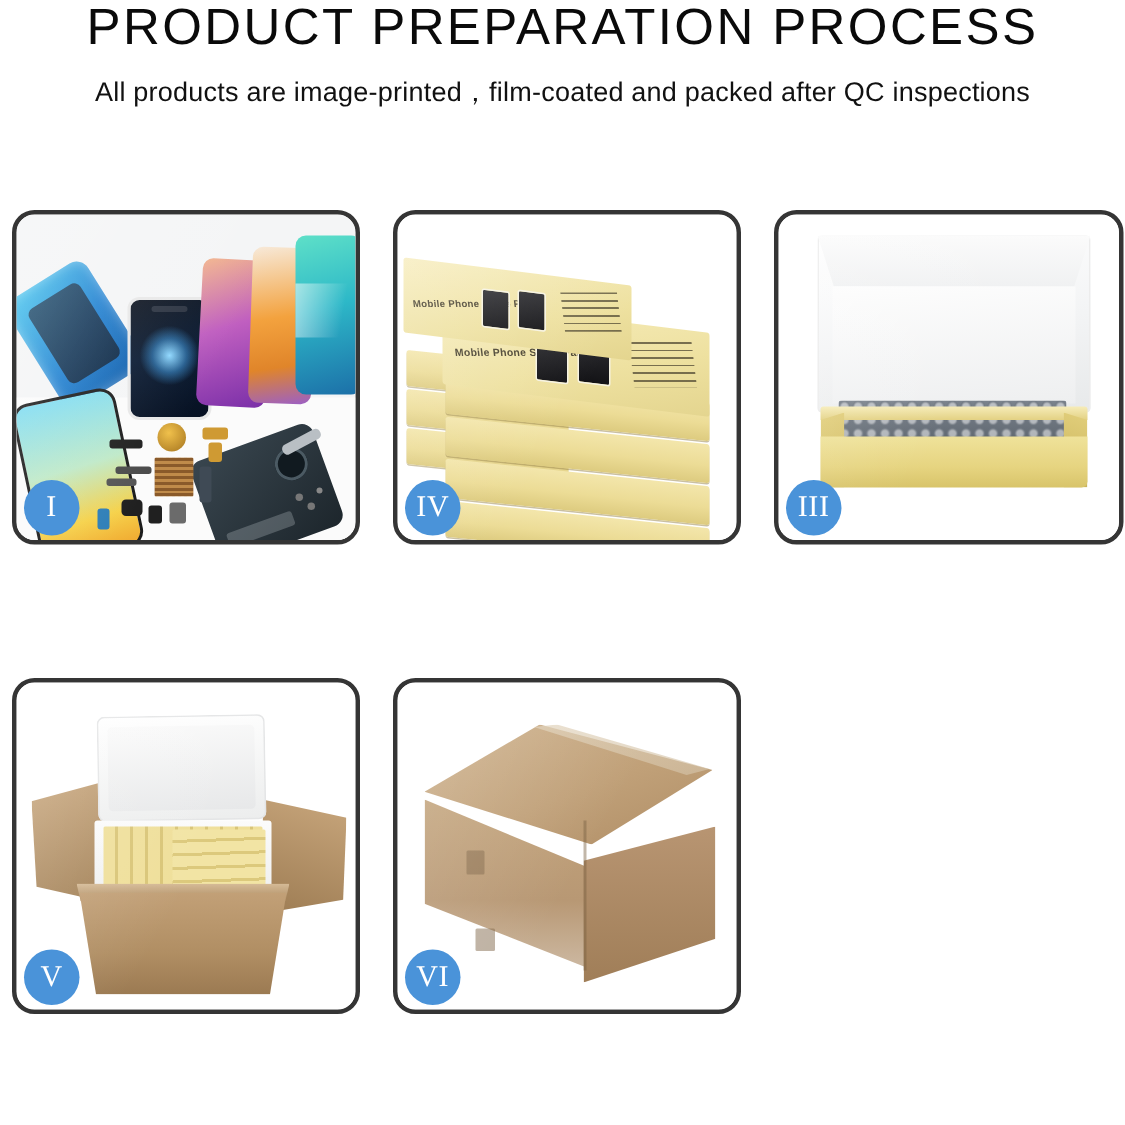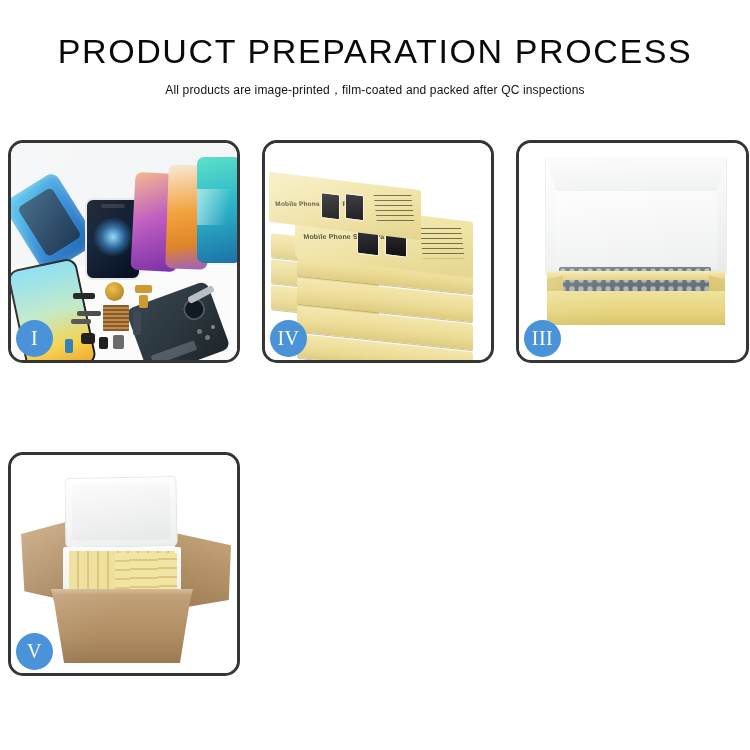--- a/index.html
+++ b/index.html
@@ -9,34 +9,33 @@
     height: 750px;
     background: #ffffff;
     font-family: "Liberation Sans", sans-serif;
     overflow: hidden;
     position: relative;
   }
 
   
   .header {
     width: 750px;
-    padding-top: 33px;
     text-align: center;
   }
   .page-title {
     font-size: 34px;
     font-weight: 400;
     letter-spacing: 1.6px;
     color: #0a0a0a;
     line-height: 1.1;
     font-family: "Liberation Sans", sans-serif;
   }
   .page-subtitle {
     margin-top: 12px;
-    font-size: 12px;
+    font-size: 18px;
     font-weight: 400;
     letter-spacing: 0.15px;
     color: #111111;
     font-family: "Liberation Sans", sans-serif;
   }
 
   
   .grid {
     position: absolute;
     top: 140px;
@@ -482,14 +481,28 @@
       <div class="p5-foam-liner"></div>
       <div class="p5-goods"></div>
       <div class="p5-goods2"></div>
       <div class="p5-rim"></div>
       <div class="p5-body"></div>
       <div class="sheen"></div>
     </div>
     <div class="badge">V</div>
   </div>
 
+  <div class="panel">
+    <div class="panel-photo">
+      <div class="p6-bg"></div>
+      <div class="p6-top"></div>
+      <div class="p6-tape"></div>
+      <div class="p6-front-l"></div>
+      <div class="p6-front-r"></div>
+      <div class="p6-seam"></div>
+      <div class="p6-notch" style="left:46px; top:112px; width:12px; height:16px;"></div>
+      <div class="p6-notch" style="left:52px; top:164px; width:13px; height:15px;"></div>
+      <div class="sheen"></div>
+    </div>
+    <div class="badge">VI</div>
+  </div>
 
 </div>
 
 </body></html>

